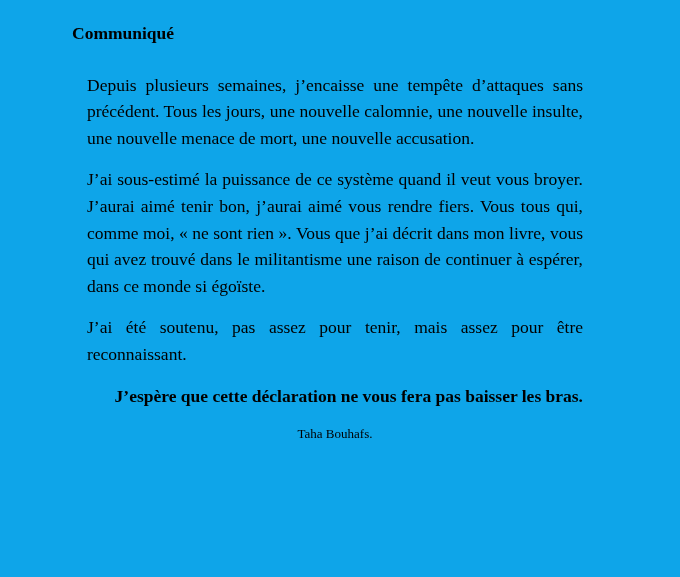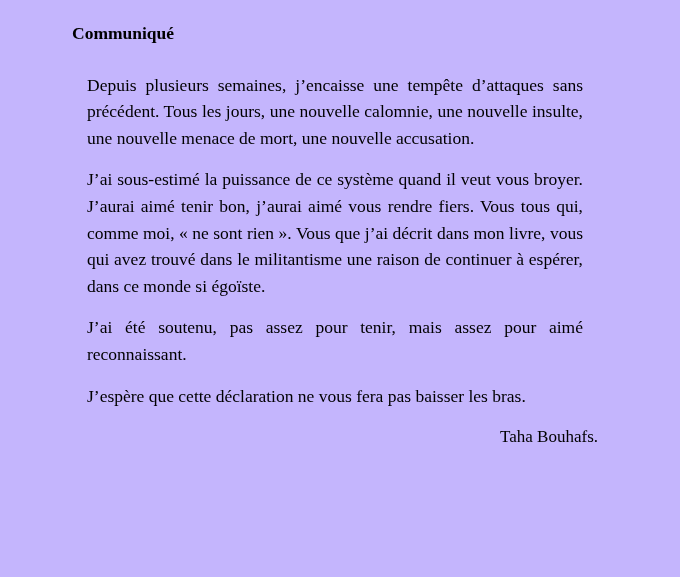--- a/index.html
+++ b/index.html
@@ -12,21 +12,21 @@
     background: #ffffff;
     font-family: "Liberation Serif", "DejaVu Serif", serif;
     color: #000000;
     overflow: hidden;
   }
   .page {
     box-sizing: border-box;
     width: 680px;
     height: 577px;
     padding: 22px 82px 0 72px;
-    background: #c4b5fd;
+    background: #0ea5e9;
   }
   .doc-title {
     font-size: 17.5px;
     line-height: 1.35;
     margin: 0 0 26px 0;
     text-align: left;
     white-space: pre-wrap;
   }
   .body-block {
     font-size: 17.5px;
@@ -35,37 +35,38 @@
     text-justify: inter-word;
     hyphens: none;
     margin: 0;
   }
   .para {
     margin: 15px;
     text-align: justify;
     text-justify: inter-word;
   }
   .para.last-left {
-    text-align: left;
+    text-align: right;
+    font-weight: bold;
   }
   .signature {
     margin: 0;
-    text-align: right;
-    font-size: 17px;
+    text-align: center;
+    font-size: 13px;
     line-height: 1.52;
   }
 </style>
 </head>
 <body>
 
 <div class="page">
 
   <h1 class="doc-title">Communiqué</h1>
 
   <div class="body-block">
     <p class="para">Depuis plusieurs semaines, j’encaisse une tempête d’attaques sans précédent. Tous les jours, une nouvelle calomnie, une nouvelle insulte, une nouvelle menace de mort, une nouvelle accusation.</p>
     <p class="para">J’ai sous-estimé la puissance de ce système quand il veut vous broyer. J’aurai aimé tenir bon, j’aurai aimé vous rendre fiers. Vous tous qui, comme moi, « ne sont rien ». Vous que j’ai décrit dans mon livre, vous qui avez trouvé dans le militantisme une raison de continuer à espérer, dans ce monde si égoïste.</p>
-    <p class="para">J’ai été soutenu, pas assez pour tenir, mais assez pour aimé reconnaissant.</p>
+    <p class="para">J’ai été soutenu, pas assez pour tenir, mais assez pour être reconnaissant.</p>
     <p class="para last-left">J’espère que cette déclaration ne vous fera pas baisser les bras.</p>
     <p class="signature">Taha Bouhafs.</p>
   </div>
 
 </div>
 
 </body></html>

